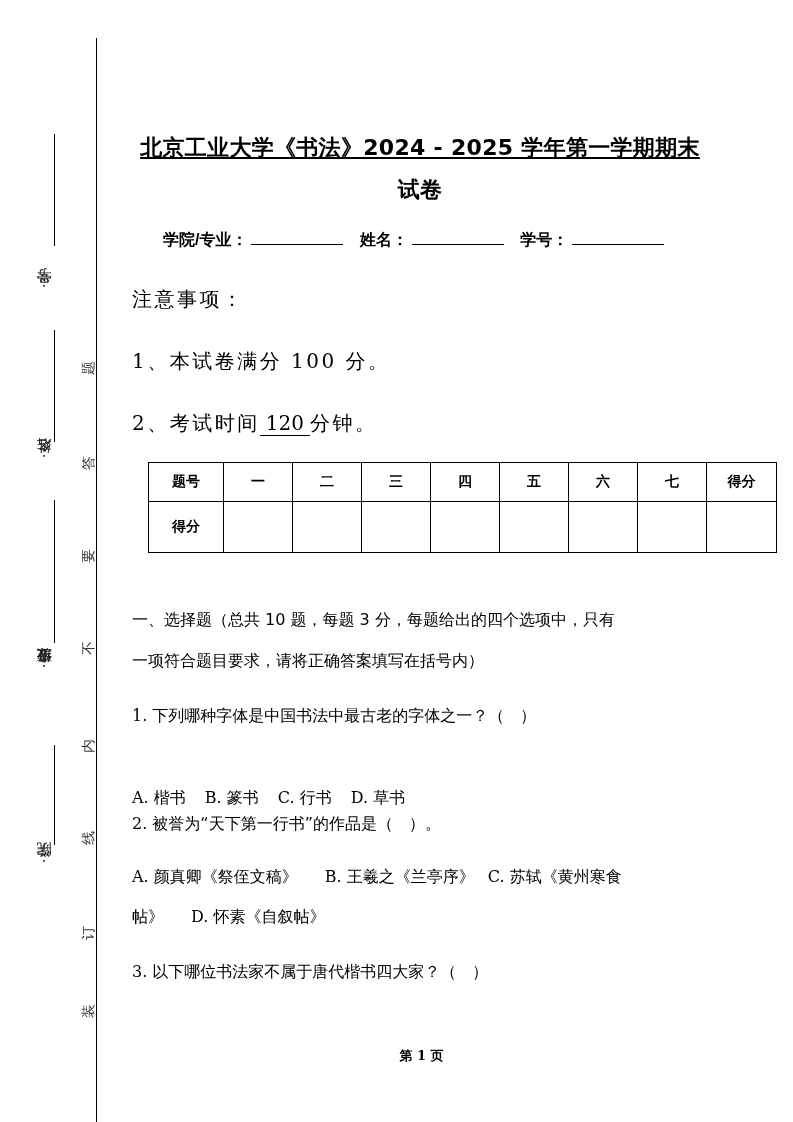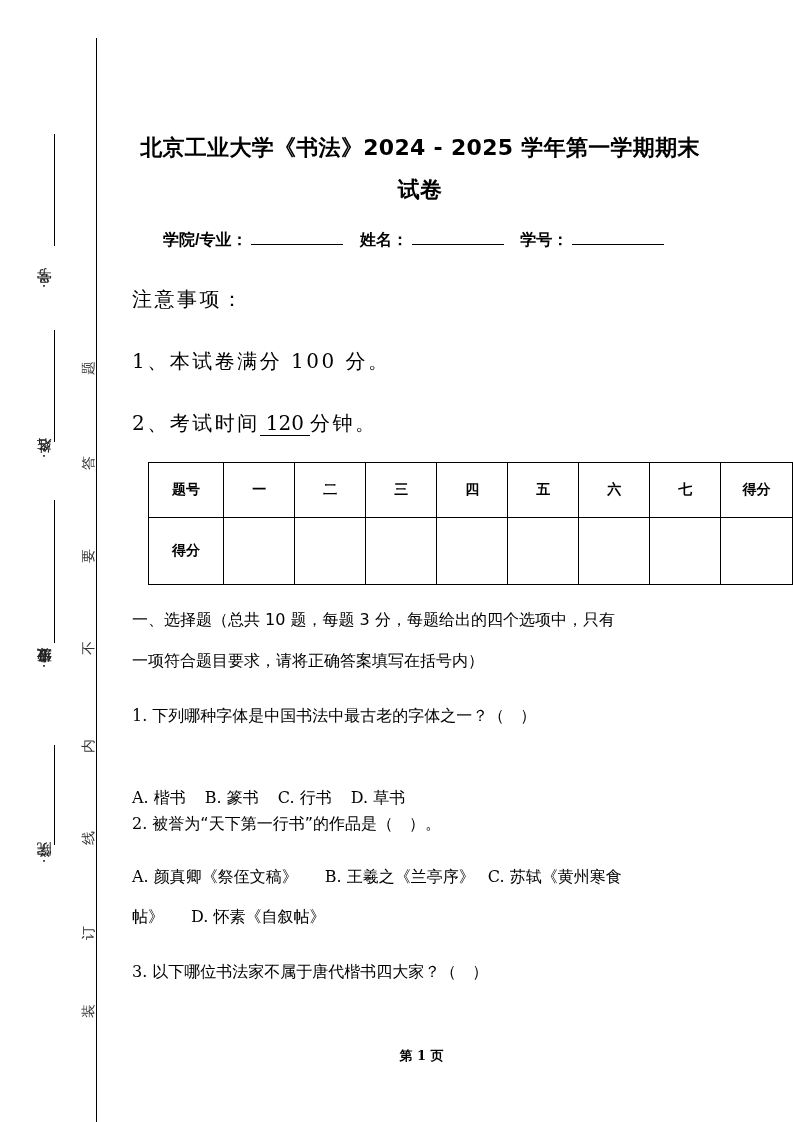--- a/index.html
+++ b/index.html
@@ -11,21 +11,21 @@
   .vchar { position:absolute; font-family:"DejaVu Serif","Liberation Serif",serif; font-size:14px;
            color:#333; transform:rotate(-90deg); width:16px; text-align:center; line-height:16px; }
   .title { position:absolute; left:110px; width:620px; text-align:center;
            font-family:"DejaVu Sans","Liberation Sans",sans-serif; font-weight:bold; font-size:22px; letter-spacing:0.3px; }
   .info { position:absolute; top:230px; left:163px; font-family:Liberation Sans, sans-serif;
           font-weight:bold; font-size:16px; white-space:nowrap; }
   .info .blank { display:inline-block; width:92px; border-bottom:1.2px solid #000; margin:0 12px 0 4px; height:14px; vertical-align:baseline; }
   .para { position:absolute; left:132px; font-size:20px; letter-spacing:2.5px; white-space:nowrap; }
   .u { display:inline-block; border-bottom:1.2px solid #000; padding:0 6px; letter-spacing:0; }
   table.score { position:absolute; left:148px; top:462px; border-collapse:collapse; font-family:"DejaVu Sans","Liberation Sans",sans-serif; }
-  table.score td { border:1.3px solid #000; text-align:center; font-size:14px; font-weight:bold; padding:12px; }
+  table.score td { border:1.3px solid #000; text-align:center; font-size:14px; font-weight:bold; padding:4px; }
   table.score tr.r0 td { height:30px; }
   table.score tr.r1 td { height:42px; }
   table.score tr.r2 td { height:50px; }
   table.score td.c0 { width:66px; }
   table.score td.cn { width:60px; }
   table.score td.cl { width:61px; }
   .q { position:absolute; left:132px; font-family:"DejaVu Sans","Liberation Sans",sans-serif; font-size:16px; white-space:nowrap; }
   .q .lat { font-family:"DejaVu Serif","Liberation Serif",serif; }
   .opt { margin-right:14px; }
   .footer { position:absolute; top:1047px; left:0; width:843px; text-align:center; font-size:13px; font-weight:bold;
@@ -47,21 +47,21 @@
 
 <div class="vchar" style="left:80px; top:360px;">题</div>
 <div class="vchar" style="left:80px; top:455px;">答</div>
 <div class="vchar" style="left:80px; top:548px;">要</div>
 <div class="vchar" style="left:80px; top:640px;">不</div>
 <div class="vchar" style="left:80px; top:738px;">内</div>
 <div class="vchar" style="left:80px; top:830px;">线</div>
 <div class="vchar" style="left:80px; top:925px;">订</div>
 <div class="vchar" style="left:80px; top:1003px;">装</div>
 
-<div class="title" style="top:133px;">北京工业大学《书法》2024 - 2025 学年第一学期期末</div>
+<div class="title" style="top:133px;text-decoration:underline;">北京工业大学《书法》2024 - 2025 学年第一学期期末</div>
 <div class="title" style="top:175px;">试卷</div>
 
 <div class="info">
   <span>学院/专业：</span><span class="blank"></span>
   <span>姓名：</span><span class="blank"></span>
   <span>学号：</span><span class="blank"></span>
 </div>
 
 <div class="para" style="top:286px;">注意事项：</div>
 <div class="para" style="top:348px;">1、本试卷满分 100 分。</div>

